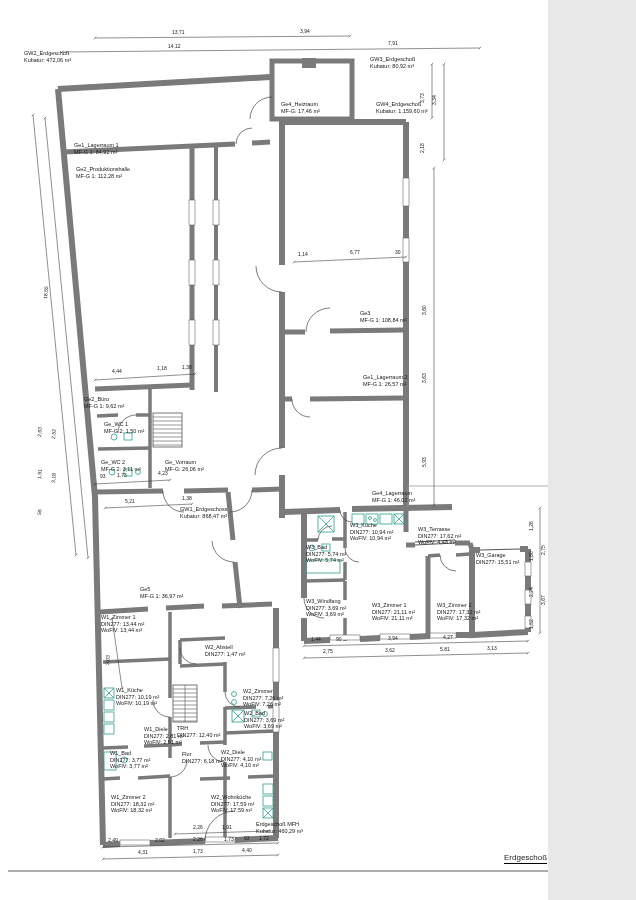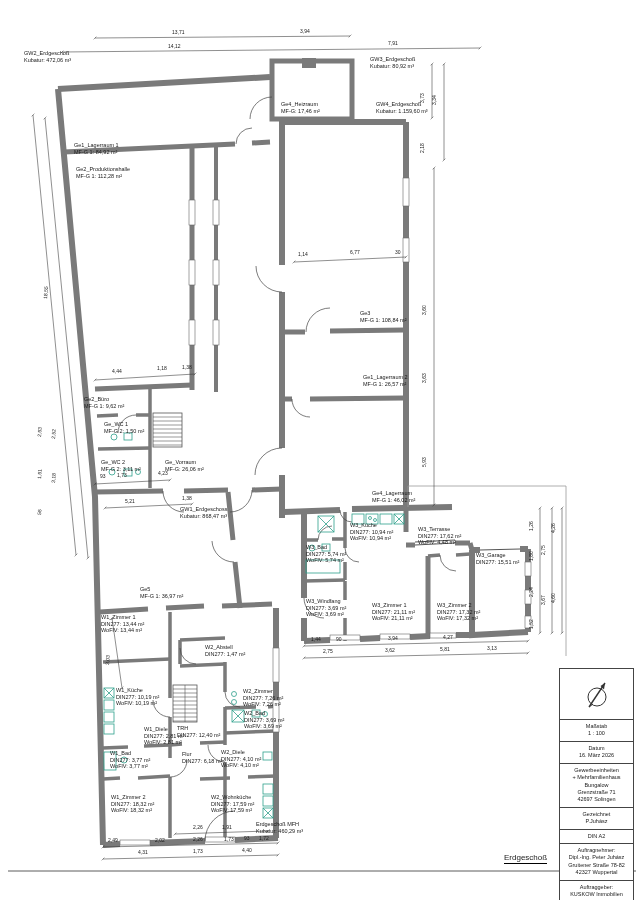--- a/index.html
+++ b/index.html
@@ -1,16 +1,16 @@
 <!DOCTYPE html>
 <html><head>
 <meta charset="utf-8">
 <style>
   html,body{margin:0;padding:0;background:#e8e8e8;}
-  .sheet{position:relative;width:636px;height:900px;background:#ffffff;overflow:hidden;
+  .sheet{position:relative;width:548px;height:900px;background:#ffffff;overflow:hidden;
          font-family:"Liberation Sans",sans-serif;color:#1a1a1a;}
   .plan-svg{position:absolute;left:0;top:0;}
   .lbl{position:absolute;font-size:5.5px;line-height:1.22;white-space:nowrap;color:#1a1a1a;}
   .lbl span{display:block;}
   .dim{position:absolute;font-size:5px;line-height:1;white-space:nowrap;color:#1a1a1a;}
   .rot{transform:rotate(-90deg);transform-origin:0 100%;}
   .rot85{transform:rotate(-85deg);transform-origin:0 100%;}
   .floor-title{position:absolute;left:504px;top:853px;font-size:8px;border-bottom:1px solid #000;
                padding-bottom:1px;}
   .tb{position:absolute;left:559px;top:668px;width:73px;border:1px solid #444;background:#fff;}

